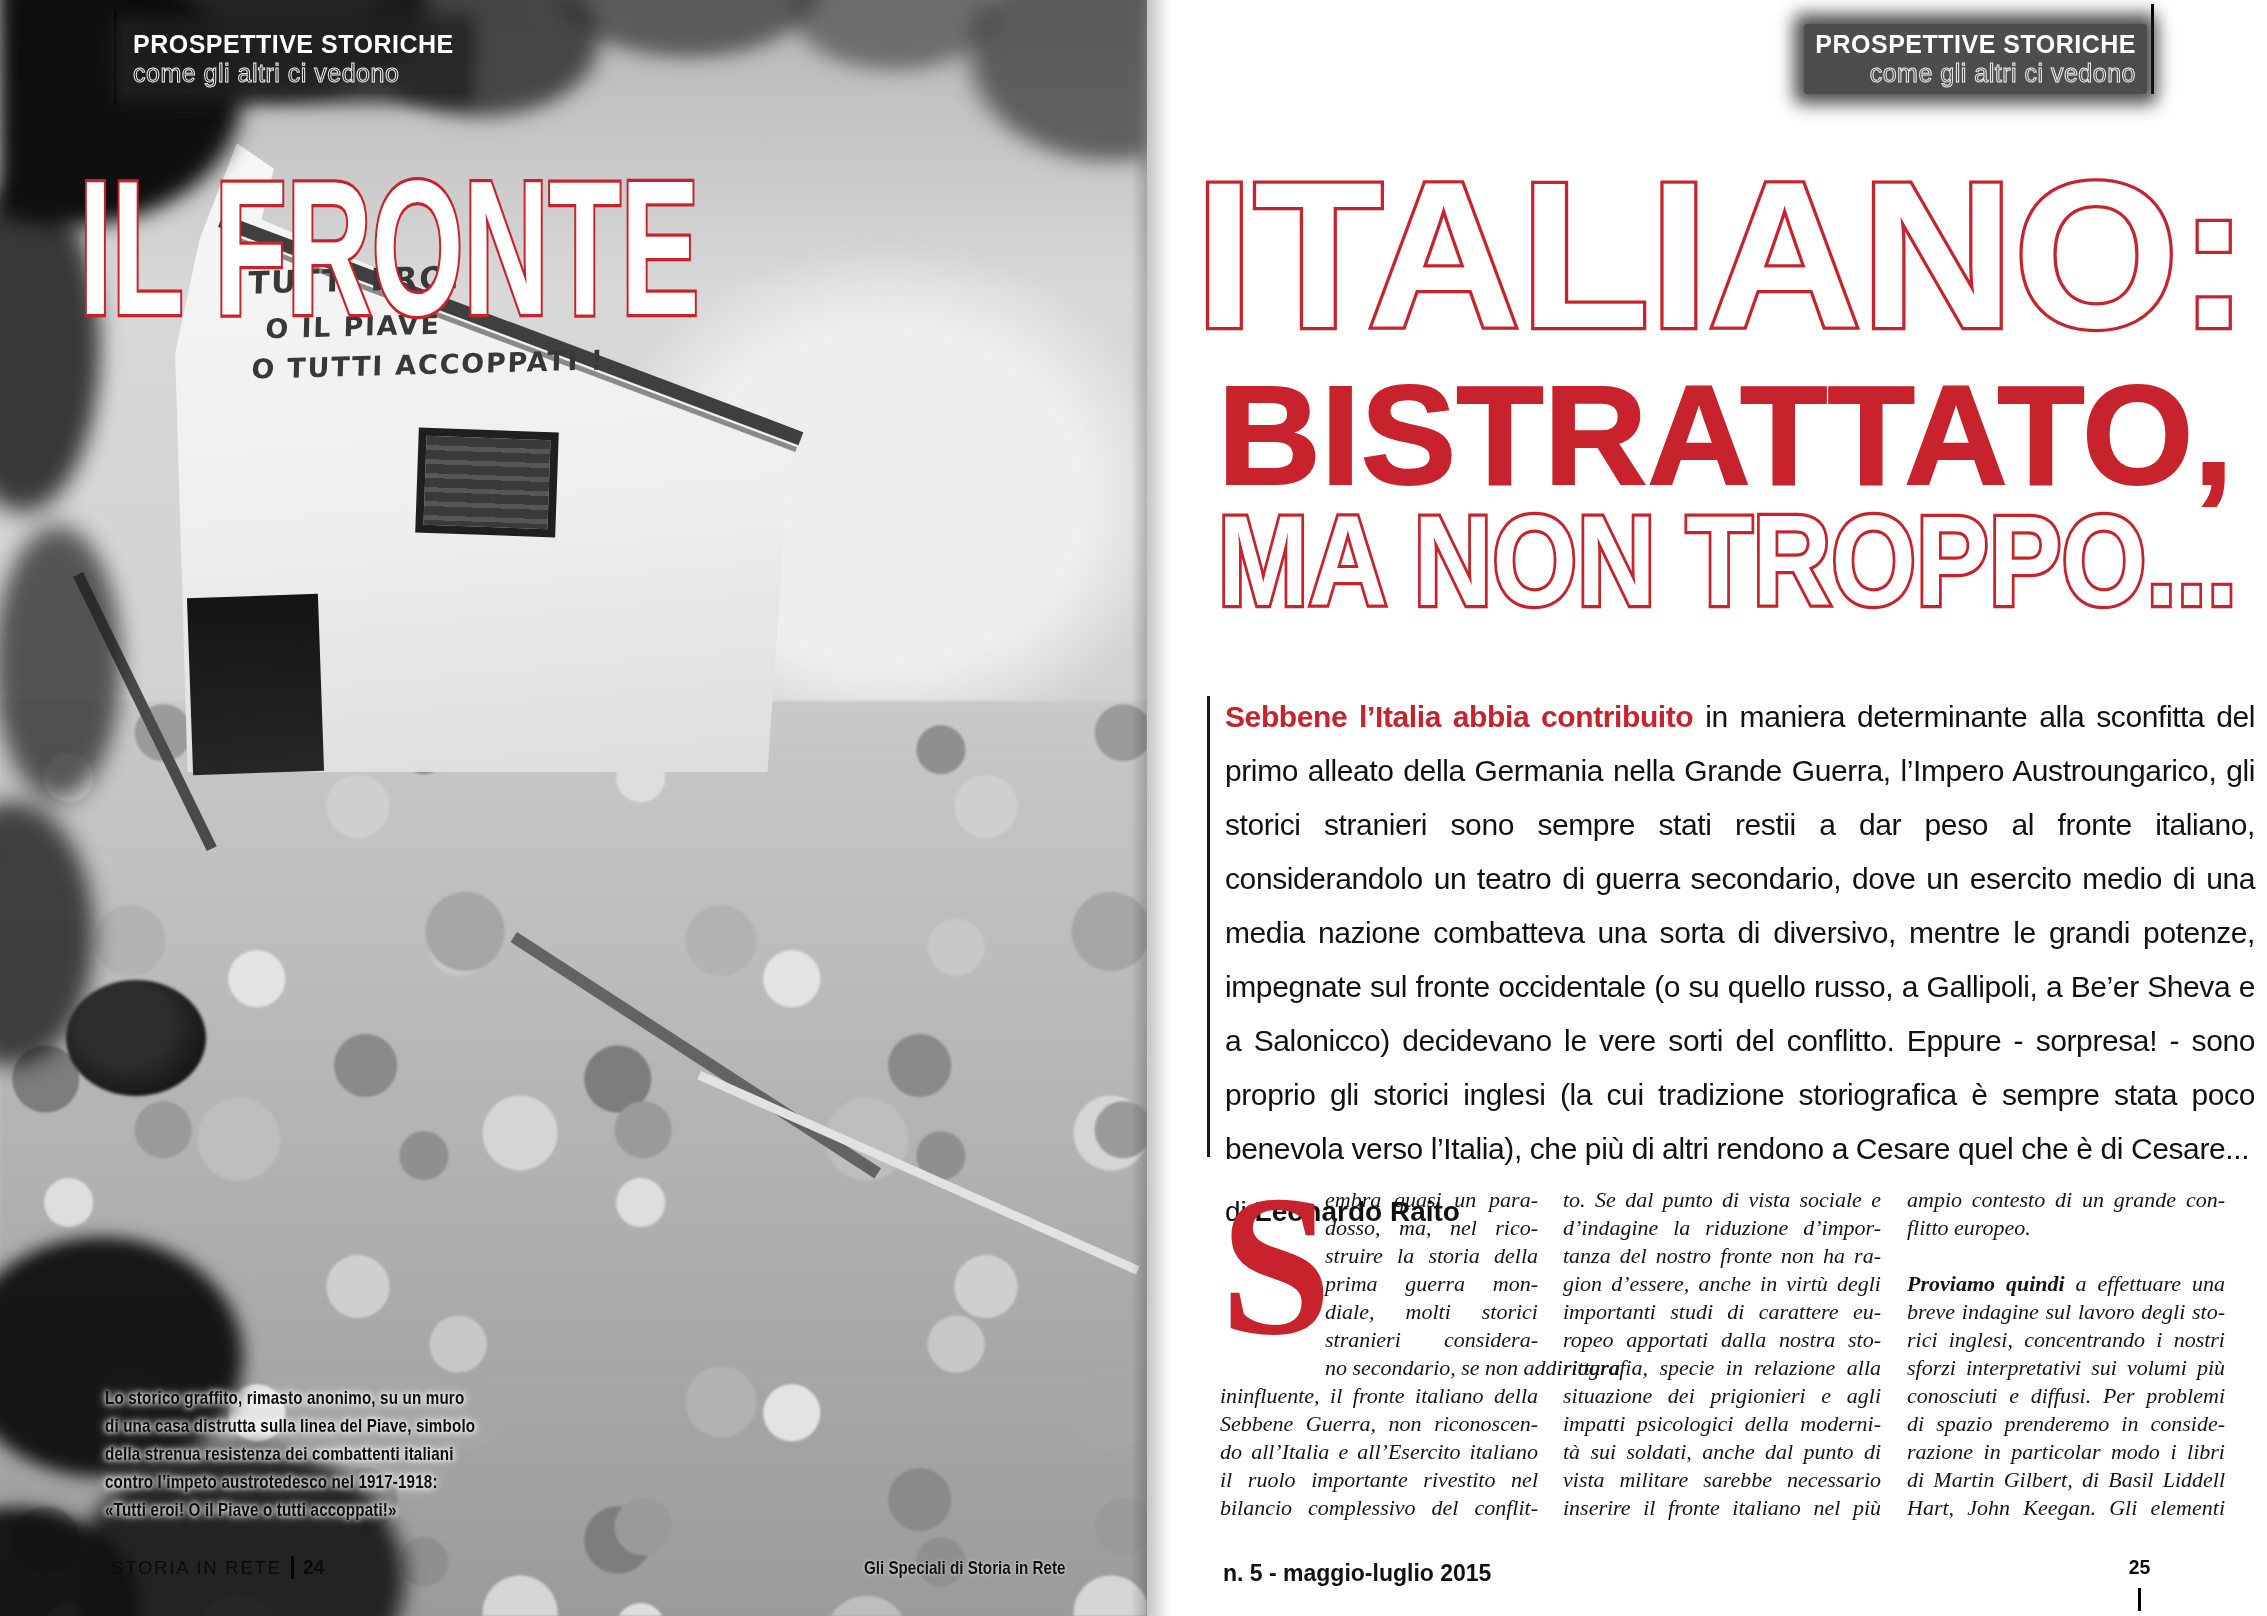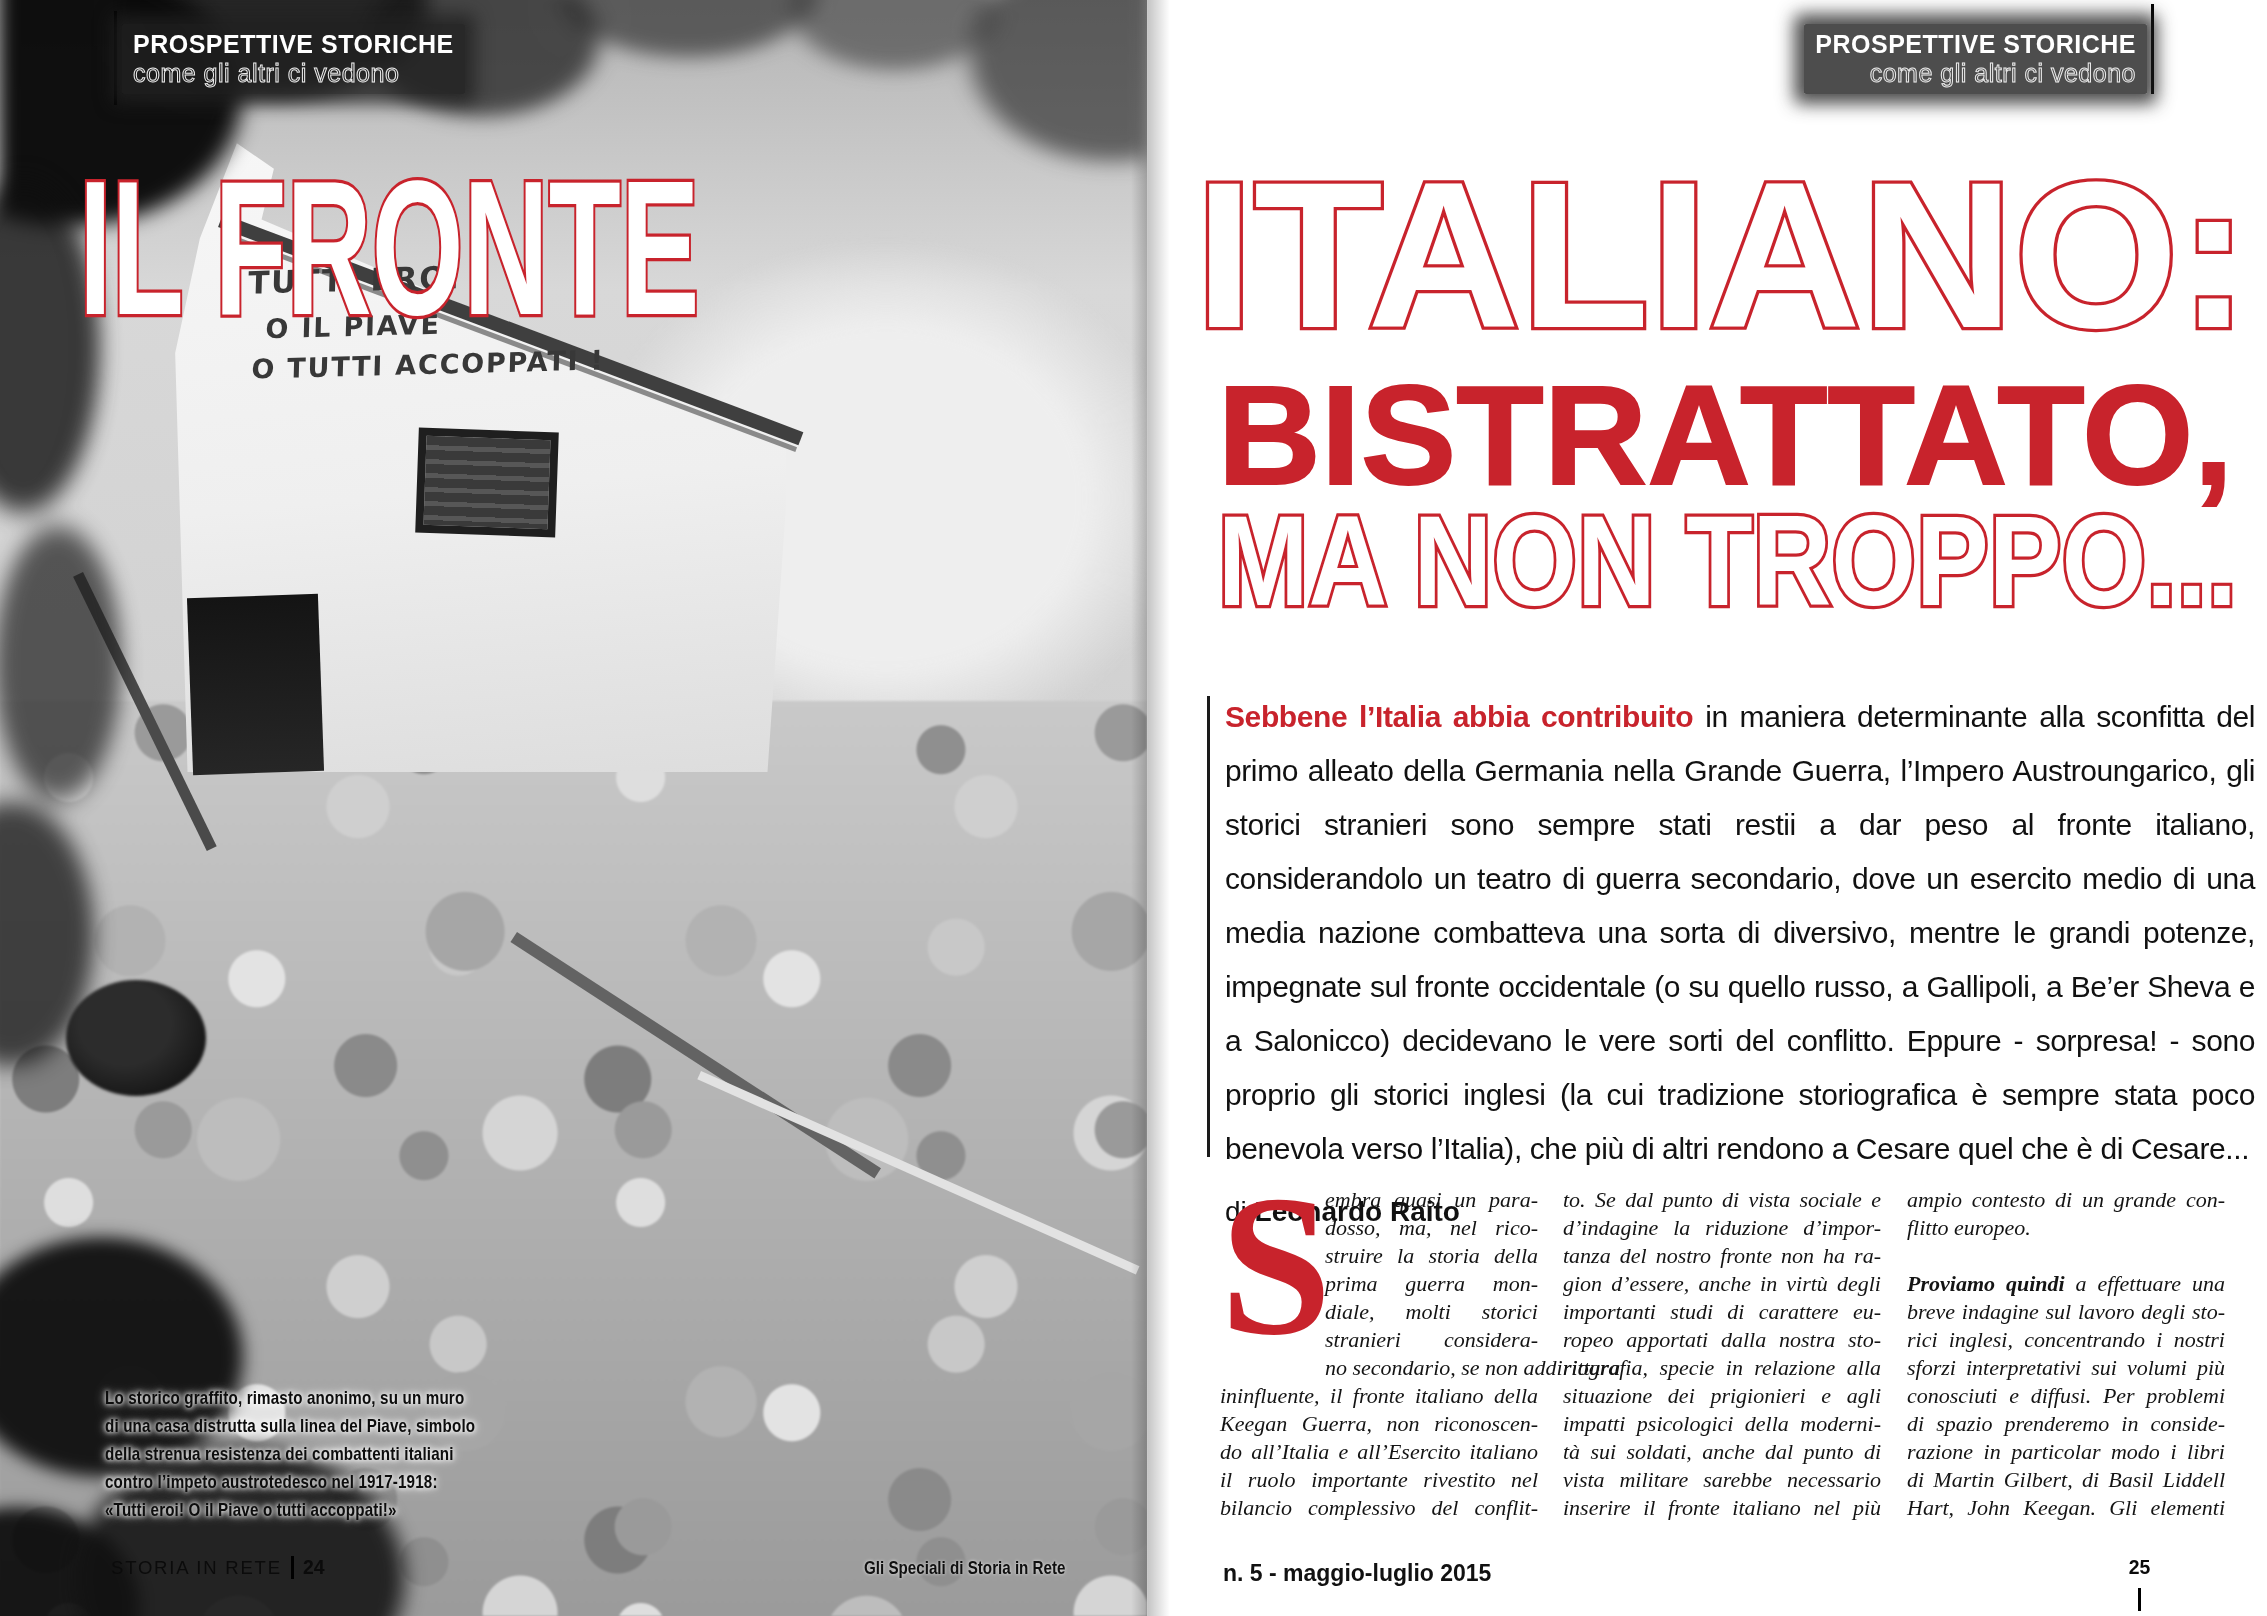--- a/index.html
+++ b/index.html
@@ -244,21 +244,21 @@
     <div class="dropcap">S</div>
     <div>
         <div class="bline">embra quasi un para-</div>
         <div class="bline">dosso, ma, nel rico-</div>
         <div class="bline">struire la storia della</div>
         <div class="bline">prima guerra mon-</div>
         <div class="bline">diale, molti storici</div>
         <div class="bline">stranieri considera-</div>
         <div class="bline">no secondario, se non addirittura</div>
         <div class="bline">ininfluente, il fronte italiano della</div>
-        <div class="bline">Keegan Guerra, non riconoscen-</div>
+        <div class="bline">Sebbene Guerra, non riconoscen-</div>
         <div class="bline">do all’Italia e all’Esercito italiano</div>
         <div class="bline">il ruolo importante rivestito nel</div>
         <div class="bline">bilancio complessivo del conflit-</div>
       </div>
   </div>
   <div class="col c3">
       <div class="bline">ampio contesto di un grande con-</div>
       <div class="bline para-end">flitto europeo.</div>
       <div class="bline spacer"></div>
       <div class="bline"><b>Proviamo quindi</b> a effettuare una</div>

